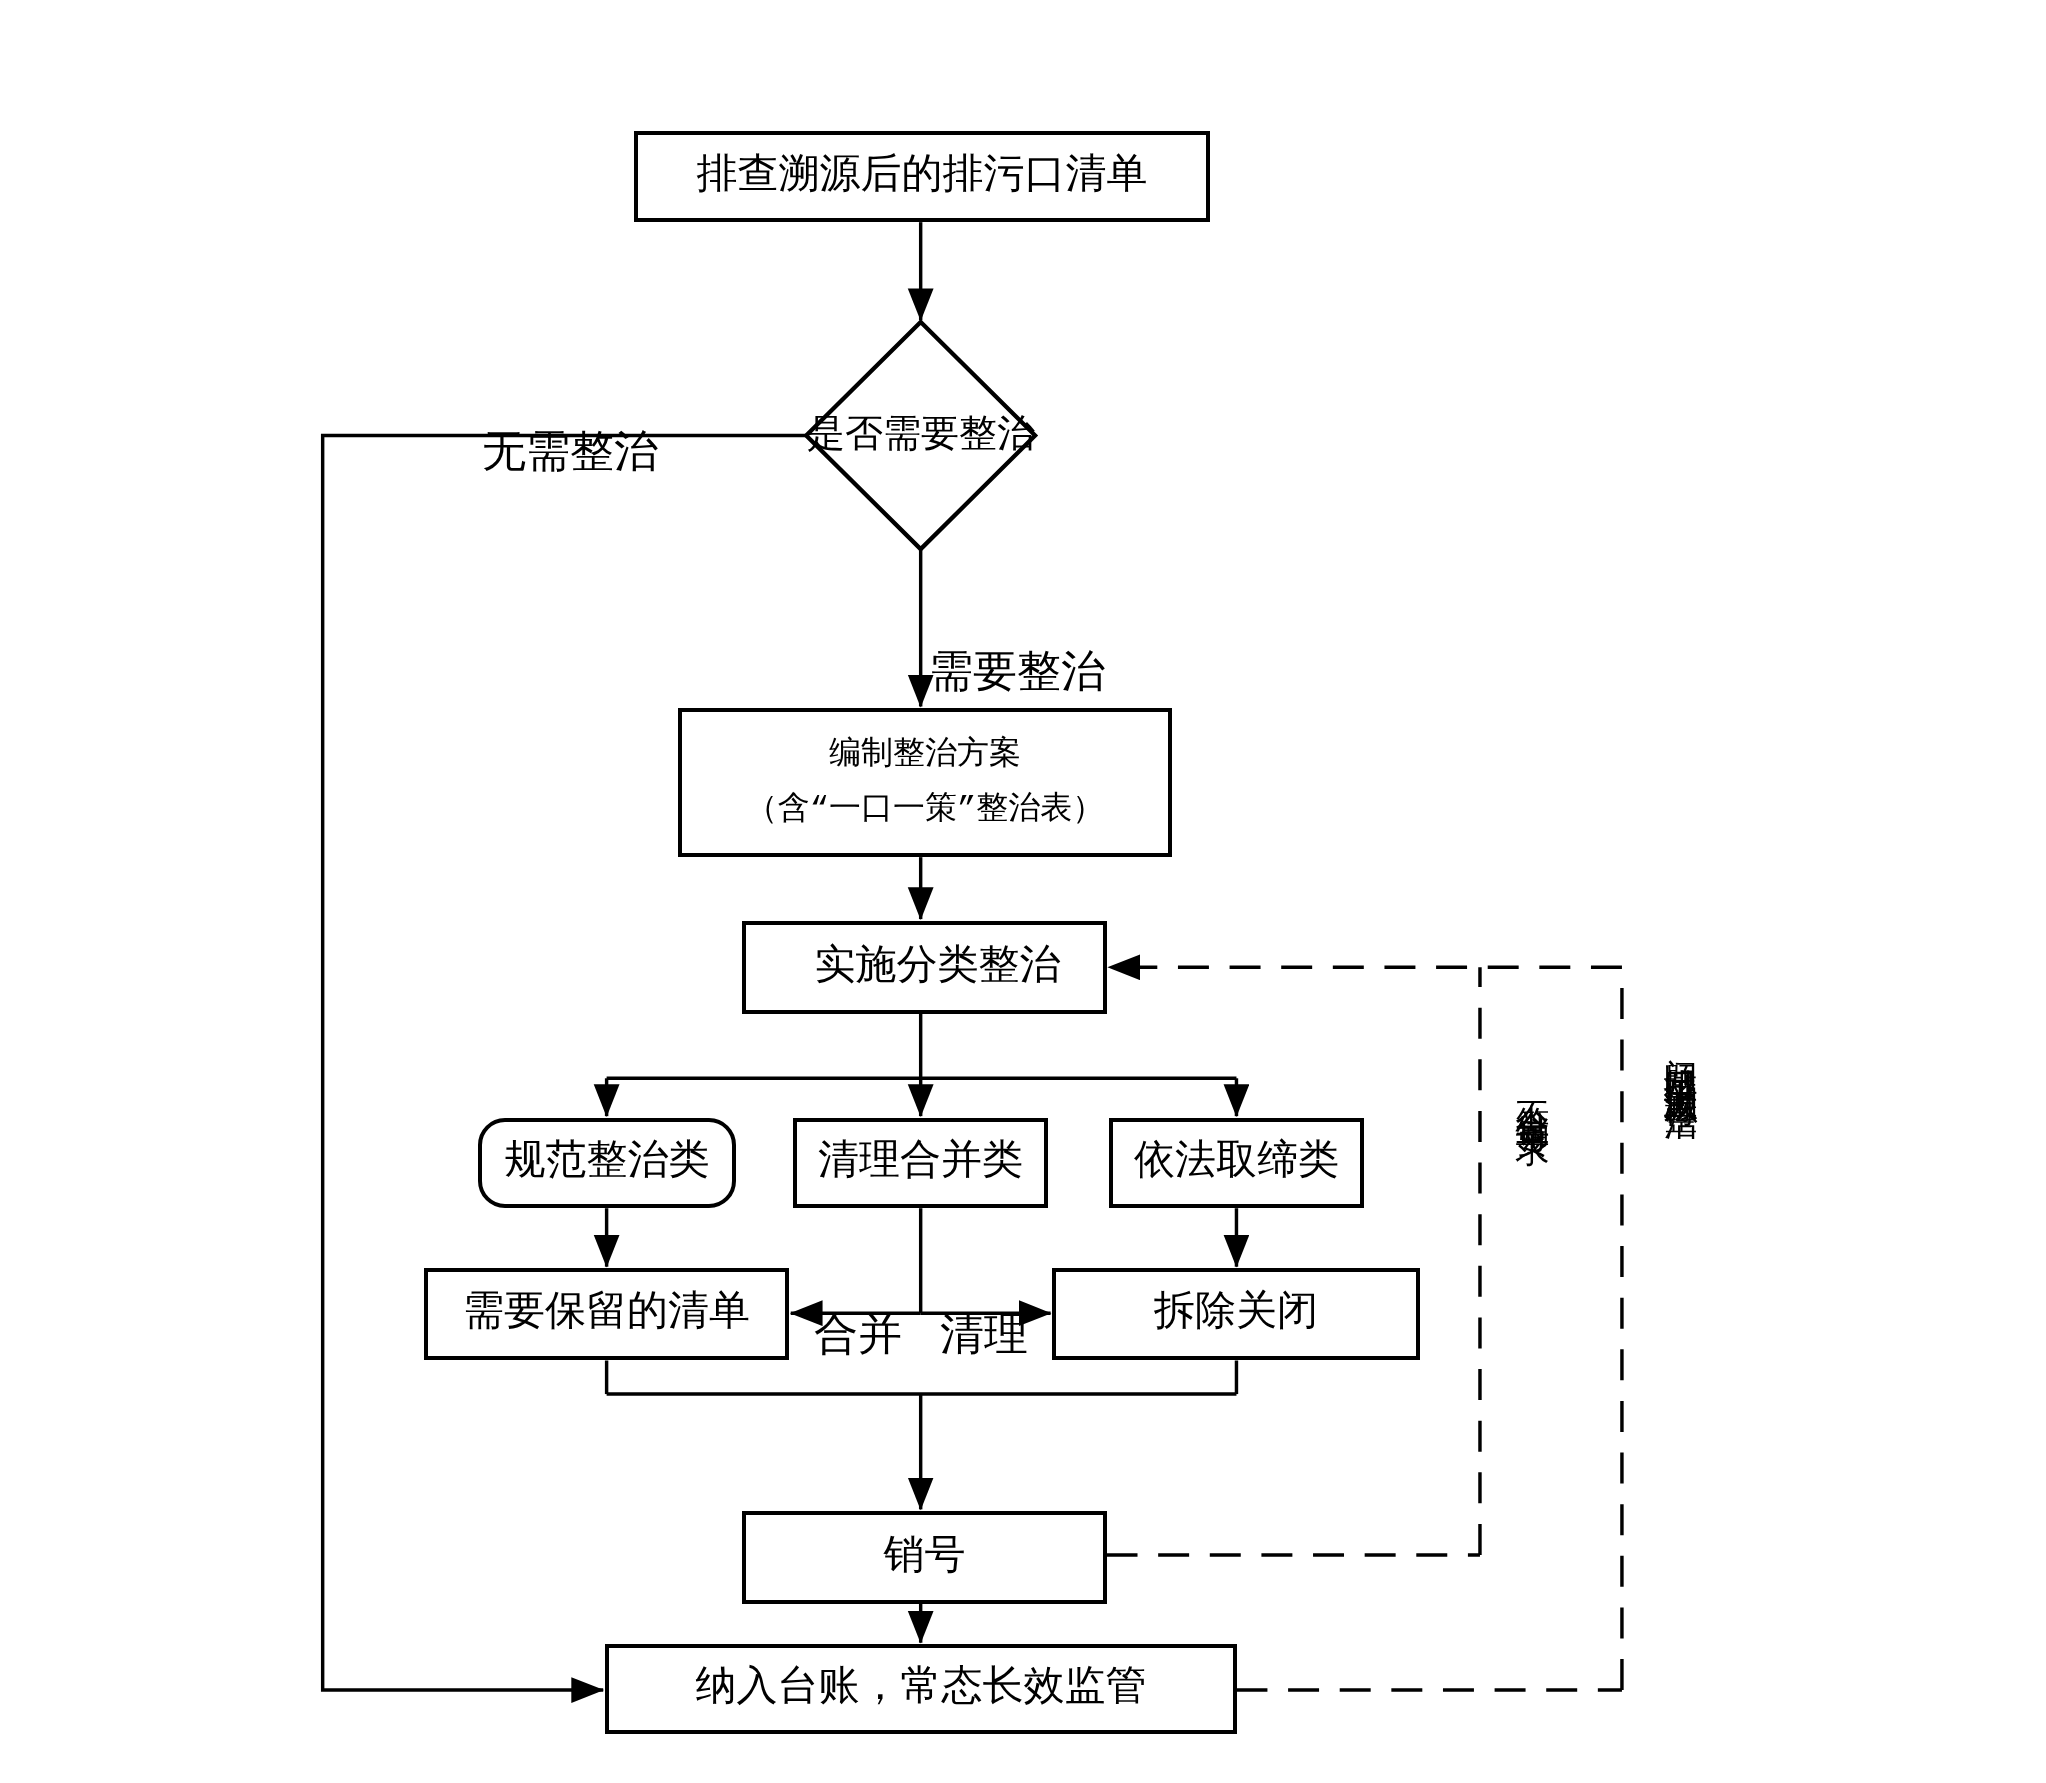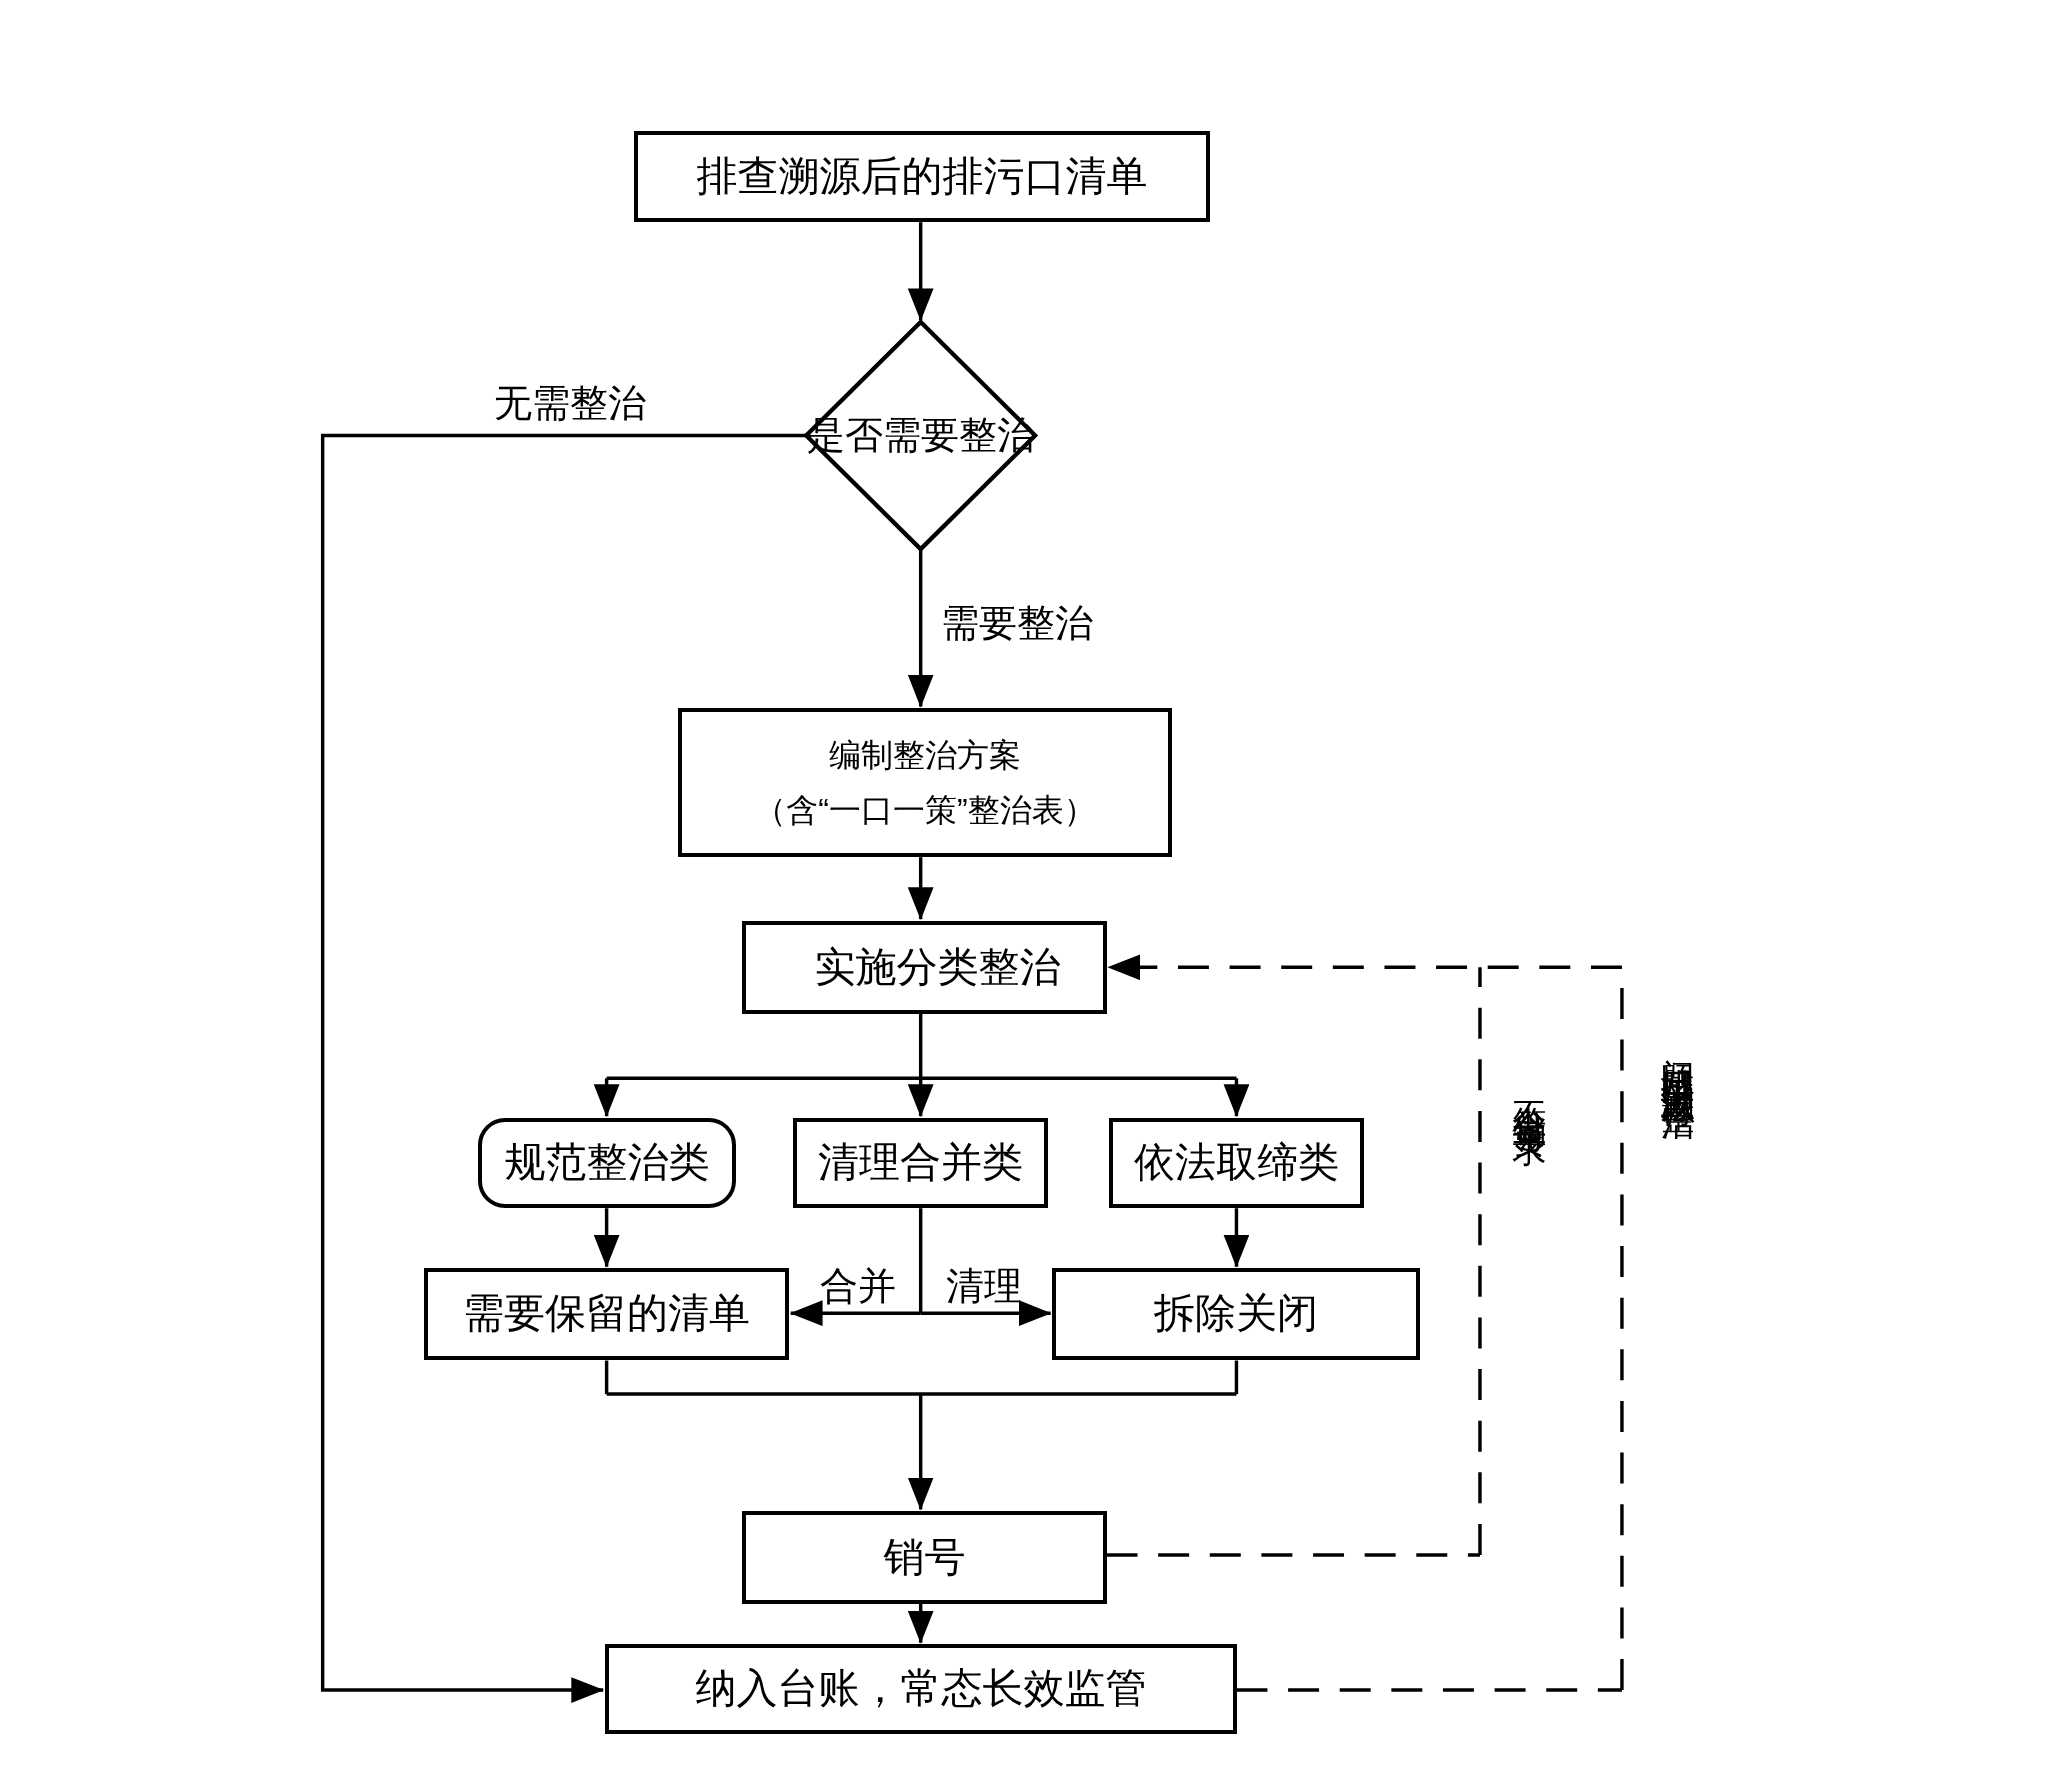--- a/index.html
+++ b/index.html
@@ -1,20 +1,20 @@
 <!DOCTYPE html>
 <html style="font-size:13.8px"><head>
 <meta charset="utf-8">
 <style>
   html,body{margin:0;padding:0;background:#ffffff;}
   .canvas{
     position:relative;
     width:2047px;height:1784px;
     background:#ffffff;
-    font-family:Liberation Sans, sans-serif;
+    font-family:Liberation Mono, monospace;
     color:#000;
     overflow:hidden;
   }
   .layer{position:absolute;left:0;top:0;}
   .box{
     position:absolute;
     box-sizing:border-box;
     border:4.3px solid #000;
     background:#ffffff;
     display:flex;align-items:center;justify-content:center;
@@ -28,22 +28,23 @@
   .diamond-text{
     position:absolute;
     transform:translate(-50%,-50%);
     display:flex;flex-direction:row;align-items:center;
     font-size:38px;line-height:1.5;
     text-align:center;
   }
   .lbl{
     position:absolute;
     transform:translate(-50%,-50%);
-    font-size:38px;
+    font-size:44px;
     white-space:nowrap;
+    margin-top:48px;
   }
   .vlbl{
     position:absolute;
     transform:translateX(-50%);
     writing-mode:vertical-rl;
     text-orientation:upright;
     font-size:34px;
     letter-spacing:5.2px;
     white-space:nowrap;
   }

